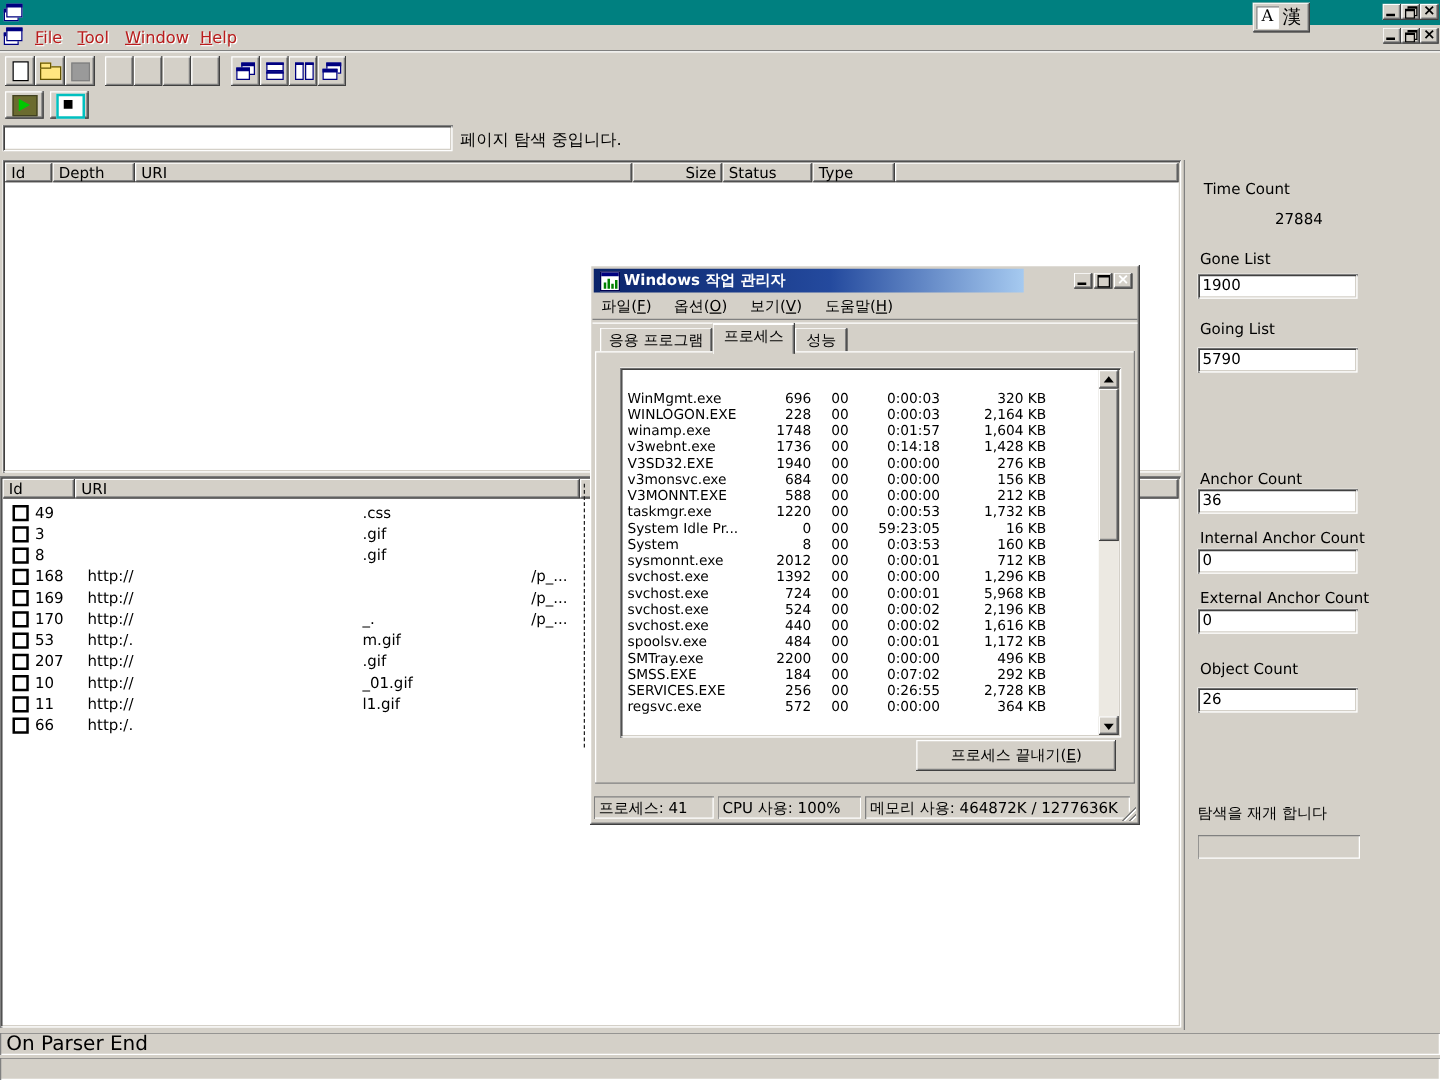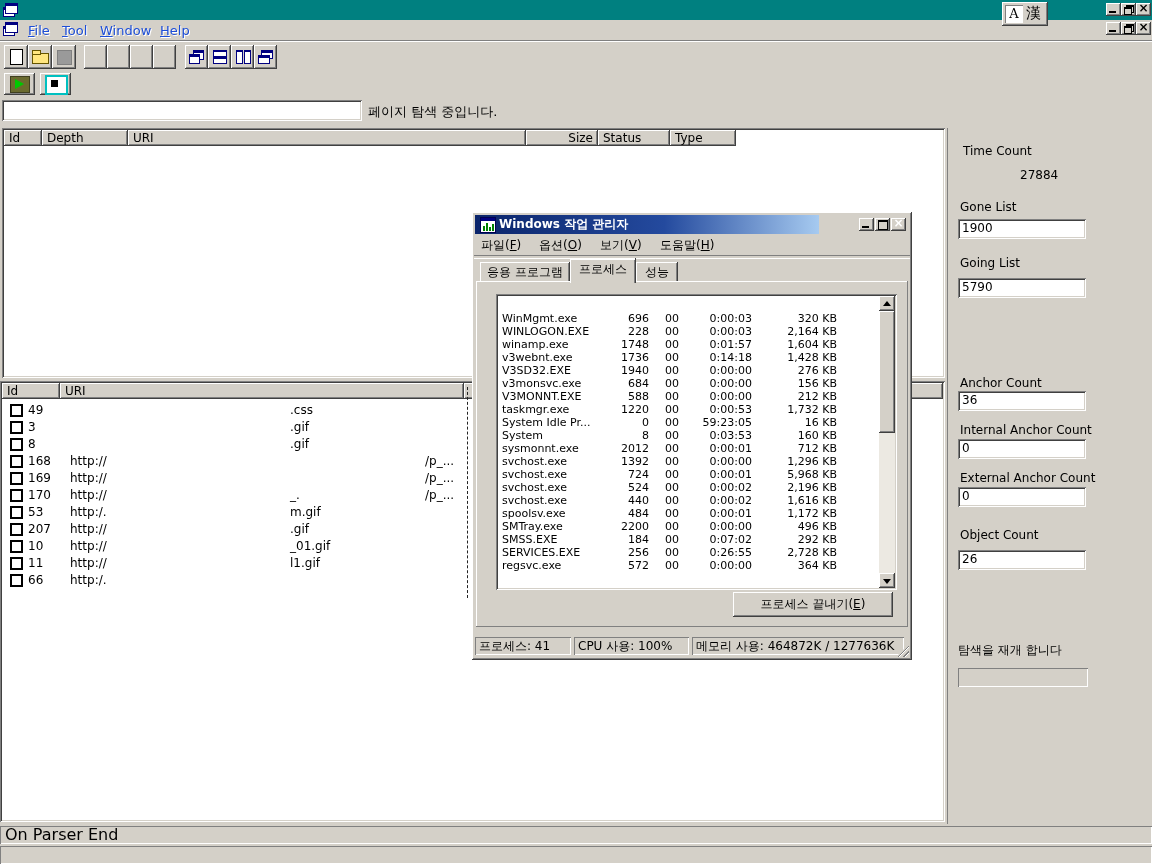--- a/index.html
+++ b/index.html
@@ -8,21 +8,21 @@
   .abs{position:absolute;}
   
   .raised2{box-shadow:inset -1px -1px #404040,inset 1px 1px #ffffff,inset -2px -2px #808080,inset 2px 2px #d4d0c8;background:#d4d0c8;}
   .raised1{box-shadow:inset -1px -1px #808080,inset 1px 1px #ffffff;background:#d4d0c8;}
   .sunk2{box-shadow:inset 1px 1px #808080,inset -1px -1px #ffffff,inset 2px 2px #404040,inset -2px -2px #d4d0c8;}
   .sunk1{box-shadow:inset 1px 1px #808080,inset -1px -1px #ffffff;}
   .field{background:#fff;box-shadow:inset 1px 1px #808080,inset -1px -1px #ffffff,inset 2px 2px #404040,inset -2px -2px #d4d0c8;}
   
   .titlebar{left:0;top:0;width:1152px;height:20px;background:#008080;}
   .menubar{left:0;top:20px;width:1152px;height:20px;background:#d4d0c8;border-bottom:1px solid #808080;}
-  .menu-item{position:absolute;top:3px;color:#1d4ed8;text-shadow:1px 1px 0 #ffffff;font-size:13px;}
+  .menu-item{position:absolute;top:3px;color:#b91c1c;text-shadow:1px 1px 0 #ffffff;font-size:13px;}
   .menu-item::first-letter{text-decoration:underline;}
   .winbtn{position:absolute;width:15px;height:13px;}
   .g-min{position:absolute;left:3px;bottom:3px;width:7px;height:2px;background:#000;}
   .g-close{position:absolute;left:0;top:-2px;width:100%;text-align:center;font-size:12px;font-weight:bold;line-height:15px;}
   .g-rest1{position:absolute;left:5px;top:2px;width:6px;height:5px;border:1px solid #000;border-top-width:2px;background:#d4d0c8;}
   .g-rest2{position:absolute;left:3px;top:4px;width:6px;height:5px;border:1px solid #000;border-top-width:2px;background:#d4d0c8;}
   .g-max{position:absolute;left:3px;top:2px;width:8px;height:7px;border:1px solid #000;border-top-width:2px;}
   .appicon{width:16px;height:16px;}
   .appicon .w1{position:absolute;left:2px;top:1px;width:11px;height:9px;background:#fff;border:1px solid #000080;}
   .appicon .w1b{position:absolute;left:2px;top:1px;width:13px;height:3px;background:#000080;}
@@ -192,21 +192,21 @@
         <span class="ico-stop"></span>
       </div>
   </div>
 
   <div class="abs field" style="left:2px;top:100px;width:360px;height:21px;"><span></span></div>
   <span class="abs" style="left:368px;top:103px;font-size:13px;">페이지 탐색 중입니다.</span>
 
   <div class="abs sunk2 listbody" style="left:2px;top:128px;width:943px;height:250px;">
     <div style="position:absolute;left:2px;top:2px;right:2px;height:16px;overflow:hidden;">
       <span class="hcell" style="width:38px;">Id</span>
-      <span class="hcell" style="width:86px;">Depth</span>
+      <span class="hcell" style="width:66px;">Depth</span>
       <span class="hcell" style="width:398px;">URI</span>
       <span class="hcell" style="width:72px;text-align:right;">Size</span>
       <span class="hcell" style="width:72px;">Status</span>
       <span class="hcell" style="width:66px;">Type</span>
       <span class="hcell" style="width:227px;"></span>
     </div>
   </div>
 
   <div class="abs sunk2 listbody" style="left:0;top:381px;width:945px;height:441px;">
     <div style="position:absolute;left:2px;top:2px;right:2px;height:16px;overflow:hidden;">

